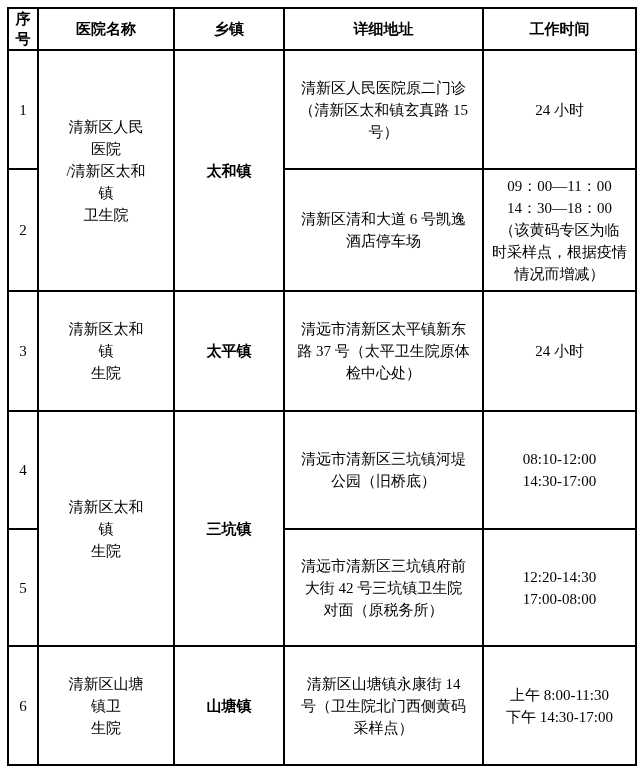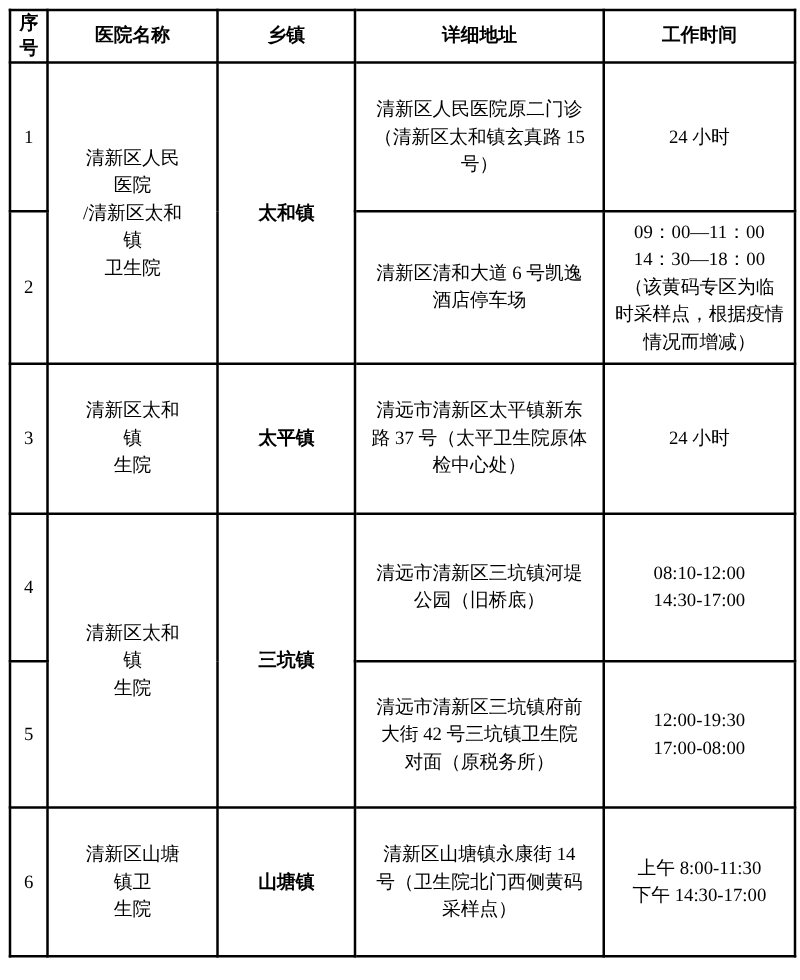--- a/index.html
+++ b/index.html
@@ -113,21 +113,21 @@
       <td class="c-addr">清远市清新区三坑镇河堤
 公园（旧桥底）</td>
       <td class="c-hours">08:10-12:00
 14:30-17:00</td>
     </tr>
     <tr class="h-r5">
       <td class="c-no">5</td>
       <td class="c-addr">清远市清新区三坑镇府前
 大街 42 号三坑镇卫生院
 对面（原税务所）</td>
-      <td class="c-hours">12:00-19:30
+      <td class="c-hours">12:20-14:30
 17:00-08:00</td>
     </tr>
     <tr class="h-r6">
       <td class="c-no">6</td>
       <td class="c-hosp">清新区山塘镇卫
 生院</td>
       <td class="c-town">山塘镇</td>
       <td class="c-addr">清新区山塘镇永康街 14
 号（卫生院北门西侧黄码
 采样点）</td>

